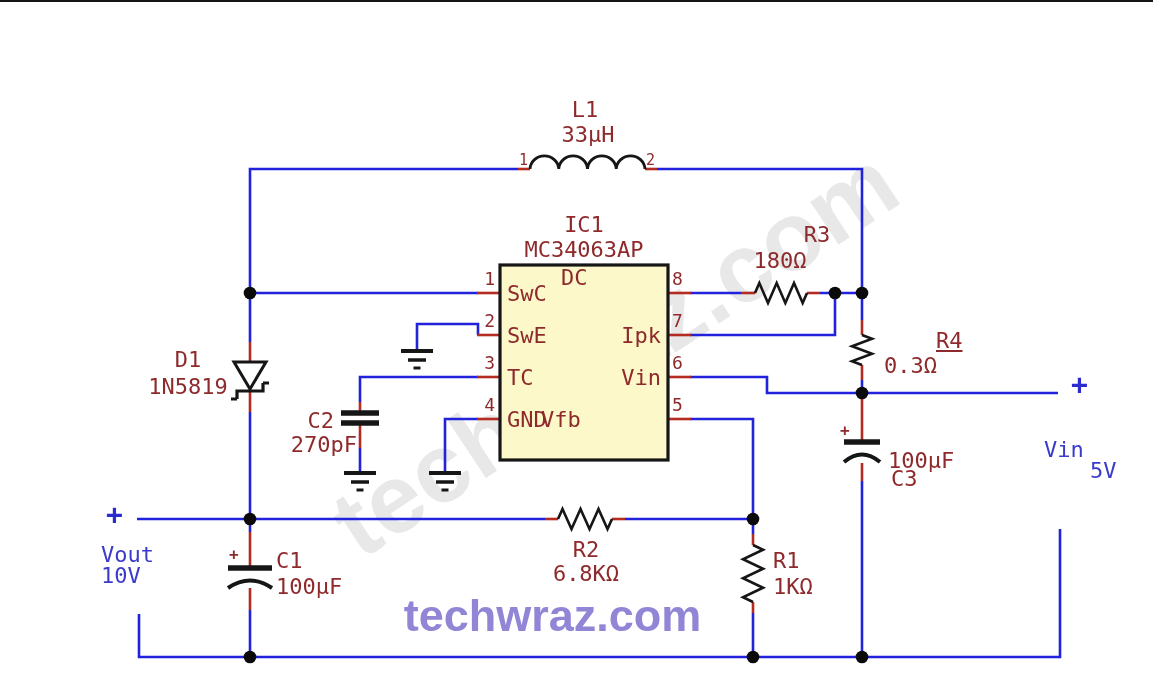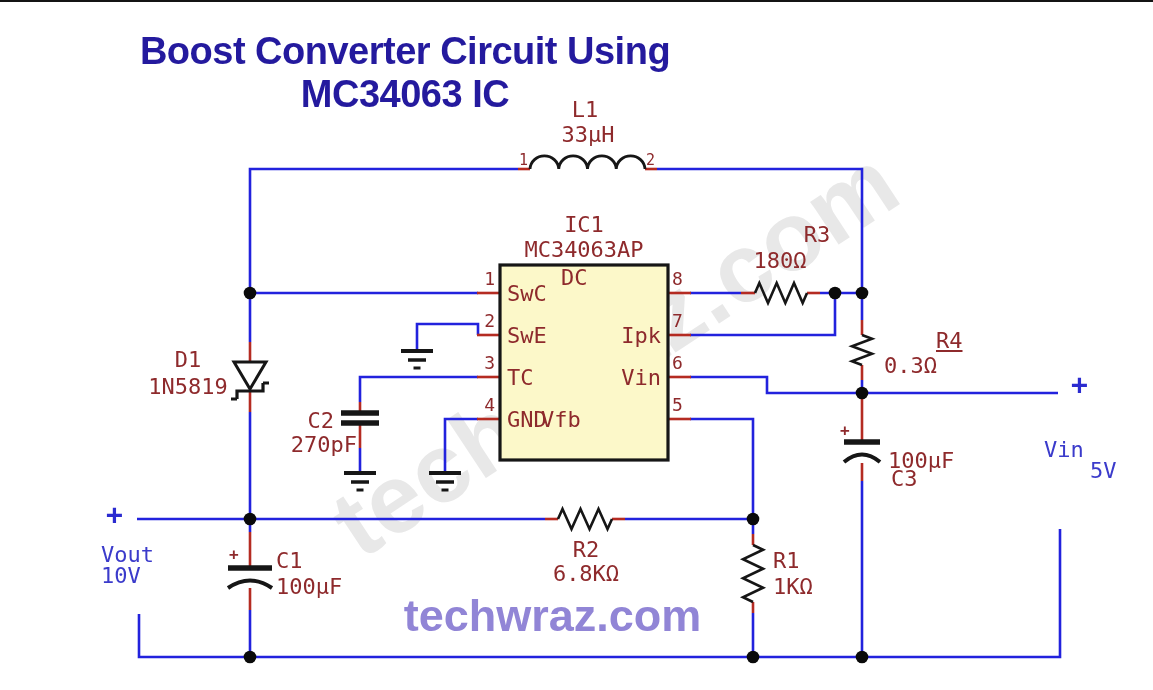--- a/index.html
+++ b/index.html
@@ -37,21 +37,20 @@
   .lbl,.title,.wm-footer{z-index:2;}
 </style>
 </head>
 <body>
 
 <div class="stage">
 
   <div class="wm-diag">techwraz.com</div>
   <div class="wm-footer">techwraz.com</div>
 
-  <div class="title">Boost Converter Circuit Using MC34063 IC</div>
 
   <svg class="sch" width="1153" height="690" viewBox="0 0 1153 690">
 
     <g stroke="#2222dd" stroke-width="2.6" fill="none">
       <path d="M518,167 H250 V340"></path>
       <path d="M657,167 H862 V291"></path>
       <path d="M478,291 H250"></path>
       <path d="M250,410 V530"></path>
       <path d="M250,608 V655"></path>
       <path d="M478,333 V322 H417 V349"></path>

